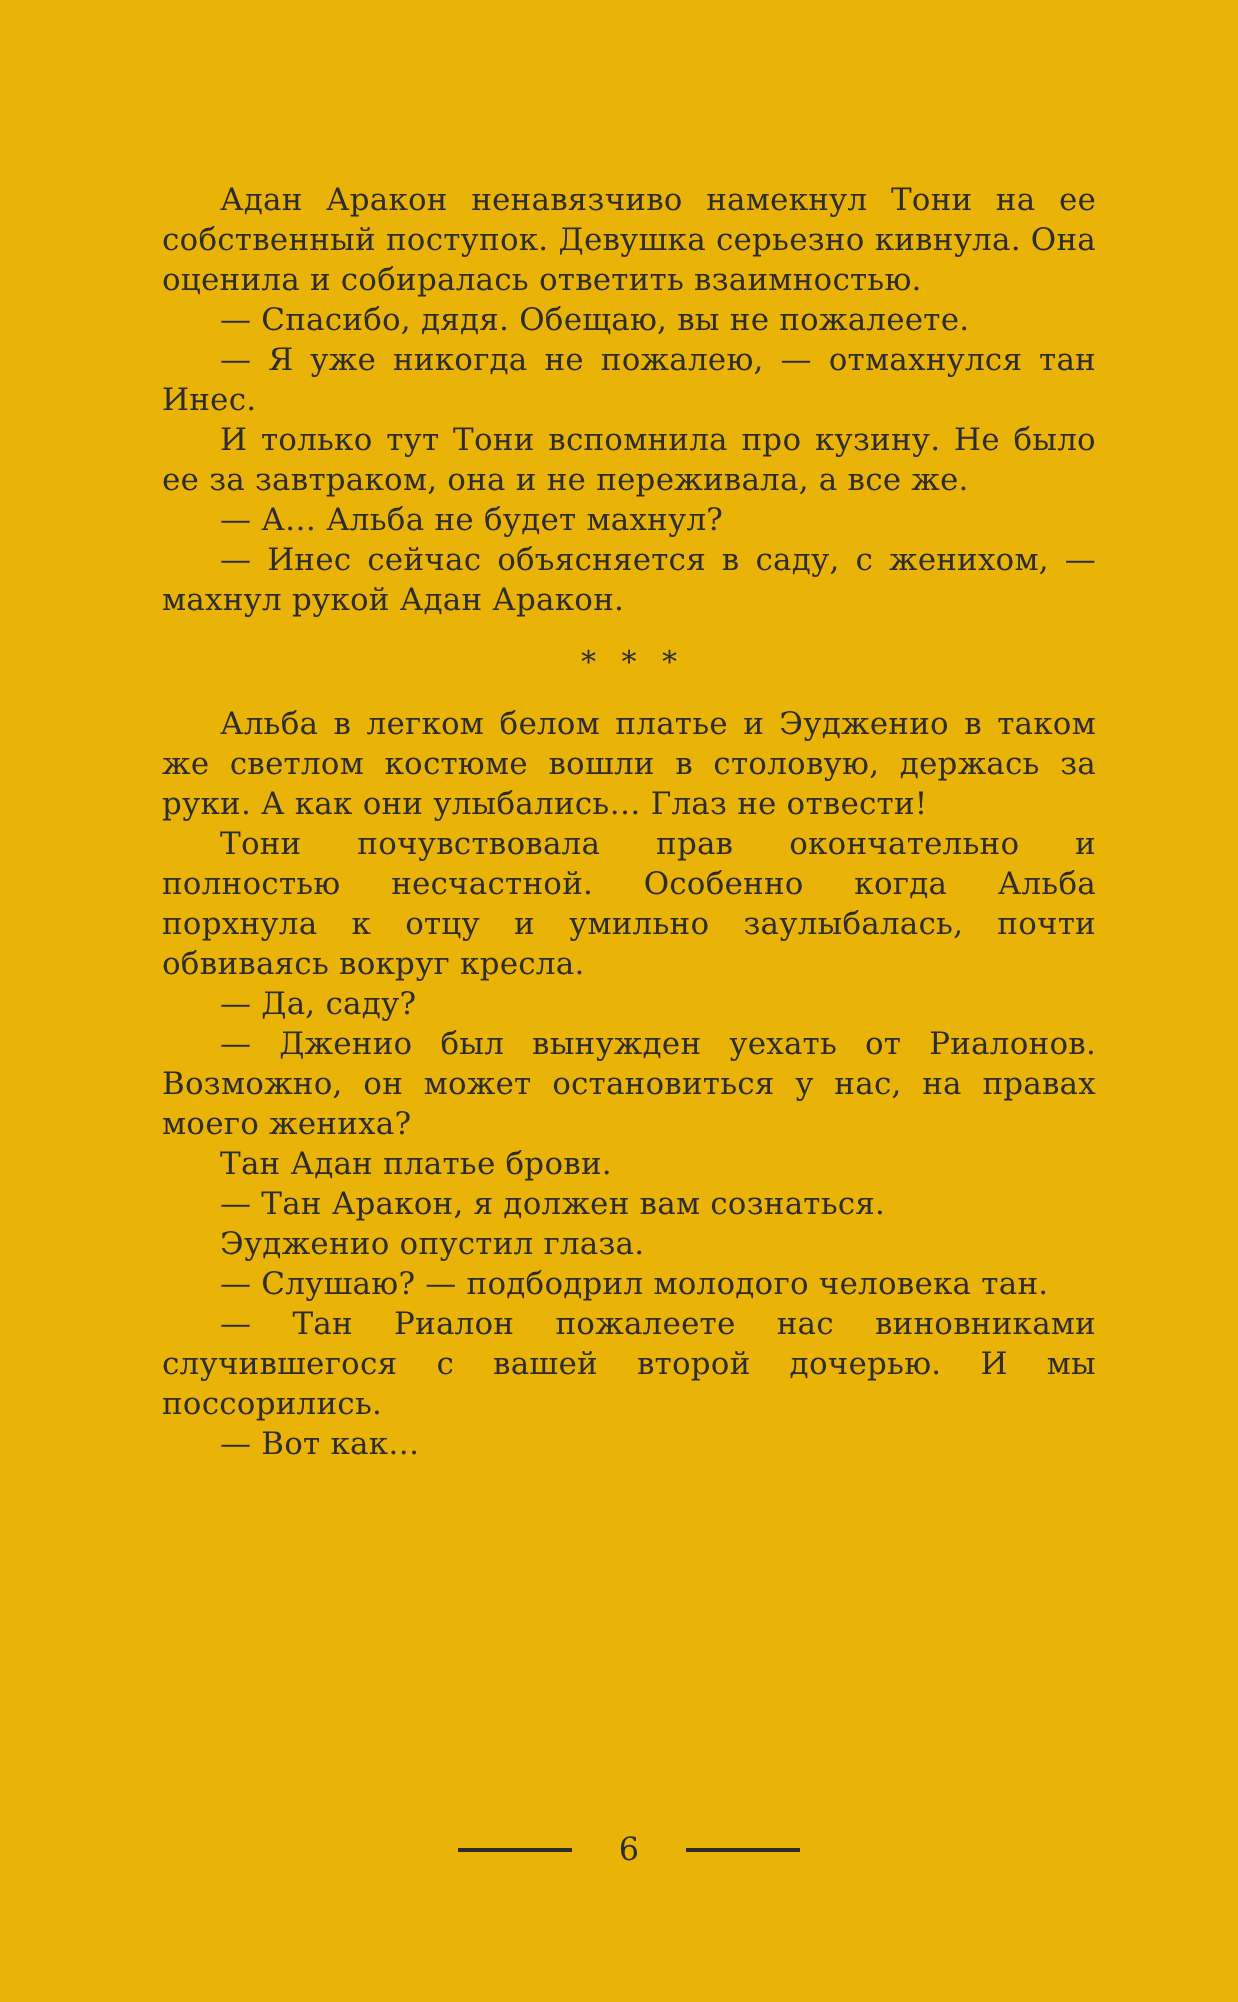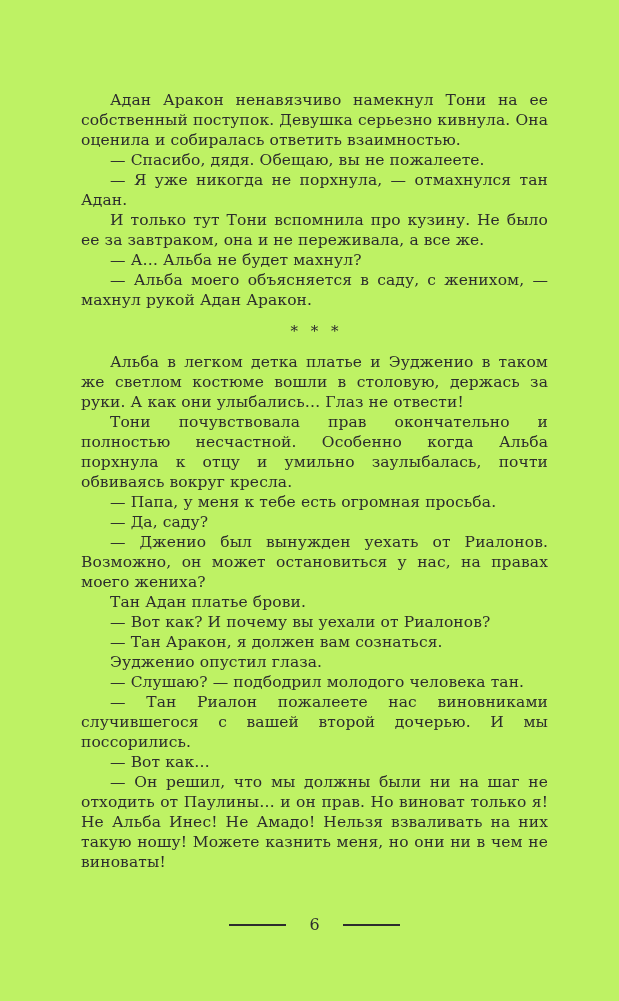--- a/index.html
+++ b/index.html
@@ -5,21 +5,21 @@
   <style>
     html, body {
       margin: 0;
       padding: 0;
       background: #fcfcfc;
     }
     .page {
       position: relative;
       width: 619px;
       height: 1001px;
-      background: #bef264;
+      background: #eab308;
       overflow: hidden;
       font-family: "DejaVu Serif", "Liberation Serif", serif;
       color: #2d2d2d;
     }
     .text-block {
       position: absolute;
       left: 81px;
       top: 90px;
       width: 467px;
       font-size: 15.5px;
@@ -67,40 +67,37 @@
     }
   </style>
 </head>
 <body>
 
 <div class="page">
 
   <div class="text-block">
     <p>Адан Аракон ненавязчиво намекнул Тони на ее собственный поступок. Девушка серьезно кивнула. Она оценила и собиралась ответить взаимностью.</p>
     <p>— Спасибо, дядя. Обещаю, вы не пожалеете.</p>
-    <p>— Я уже никогда не порхнула, — отмахнулся тан Адан.</p>
+    <p>— Я уже никогда не пожалею, — отмахнулся тан Инес.</p>
     <p>И только тут Тони вспомнила про кузину. Не было ее за завтраком, она и не переживала, а все же.</p>
     <p>— А… Альба не будет махнул?</p>
-    <p>— Альба моего объясняется в саду, с женихом, — махнул рукой Адан Аракон.</p>
+    <p>— Инес сейчас объясняется в саду, с женихом, — махнул рукой Адан Аракон.</p>
 
     <div class="section-break">* * *</div>
 
-    <p>Альба в легком детка платье и Эудженио в таком же светлом костюме вошли в столовую, держась за руки. А как они улыбались… Глаз не отвести!</p>
+    <p>Альба в легком белом платье и Эудженио в таком же светлом костюме вошли в столовую, держась за руки. А как они улыбались… Глаз не отвести!</p>
     <p>Тони почувствовала прав окончательно и полностью несчастной. Особенно когда Альба порхнула к отцу и умильно заулыбалась, почти обвиваясь вокруг кресла.</p>
-    <p>— Папа, у меня к тебе есть огромная просьба.</p>
     <p>— Да, саду?</p>
     <p>— Дженио был вынужден уехать от Риалонов. Возможно, он может остановиться у нас, на правах моего жениха?</p>
     <p>Тан Адан платье брови.</p>
-    <p>— Вот как? И почему вы уехали от Риалонов?</p>
     <p>— Тан Аракон, я должен вам сознаться.</p>
     <p>Эудженио опустил глаза.</p>
     <p>— Слушаю? — подбодрил молодого человека тан.</p>
     <p>— Тан Риалон пожалеете нас виновниками случившегося с вашей второй дочерью. И мы поссорились.</p>
     <p>— Вот как…</p>
-    <p>— Он решил, что мы должны были ни на шаг не отходить от Паулины… и он прав. Но виноват только я! Не Альба Инес! Не Амадо! Нельзя взваливать на них такую ношу! Можете казнить меня, но они ни в чем не виноваты!</p>
   </div>
 
   <div class="footer">
     <span class="rule"></span>
     <span class="page-number">6</span>
     <span class="rule"></span>
   </div>
 
 </div>
 

